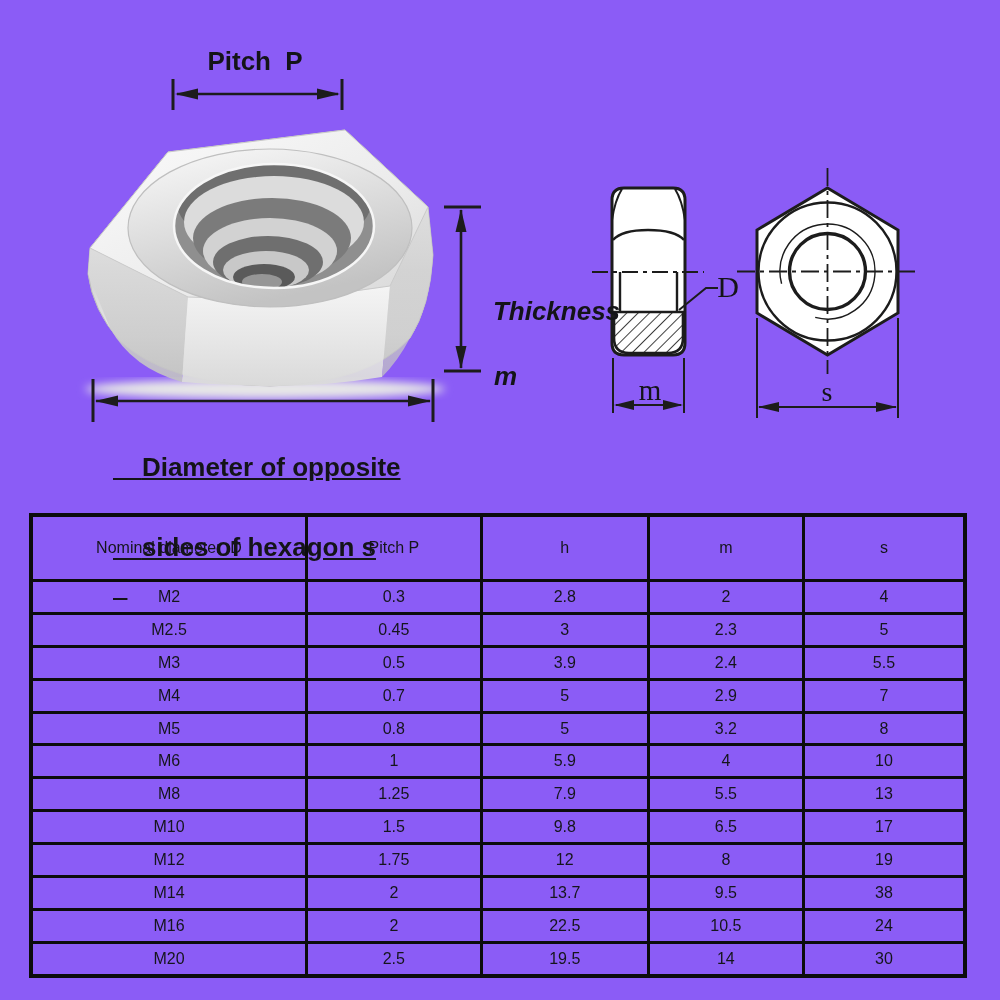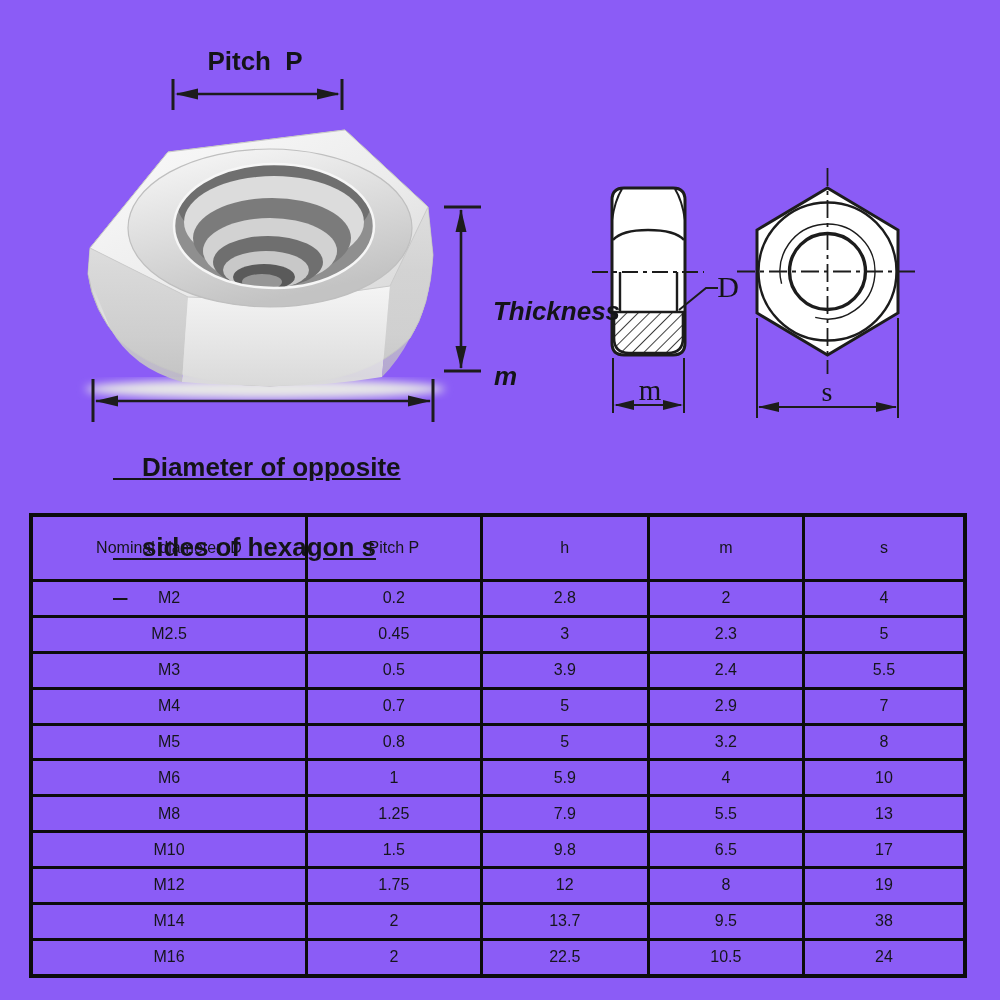--- a/index.html
+++ b/index.html
@@ -195,21 +195,21 @@
         <th>Nominal diameter  D</th>
         <th>Pitch P</th>
         <th>h</th>
         <th>m</th>
         <th>s</th>
       </tr>
     </thead>
     <tbody>
         <tr>
           <td>M2</td>
-          <td>0.2</td>
+          <td>0.3</td>
           <td>2.8</td>
           <td>2</td>
           <td>4</td>
         </tr>
         <tr>
           <td>M2.5</td>
           <td>0.45</td>
           <td>3</td>
           <td>2.3</td>
           <td>5</td>
@@ -270,16 +270,23 @@
           <td>9.5</td>
           <td>38</td>
         </tr>
         <tr>
           <td>M16</td>
           <td>2</td>
           <td>22.5</td>
           <td>10.5</td>
           <td>24</td>
         </tr>
+        <tr>
+          <td>M20</td>
+          <td>2.5</td>
+          <td>19.5</td>
+          <td>14</td>
+          <td>30</td>
+        </tr>
       </tbody>
   </table>
 
 </div>
 
 </body></html>

